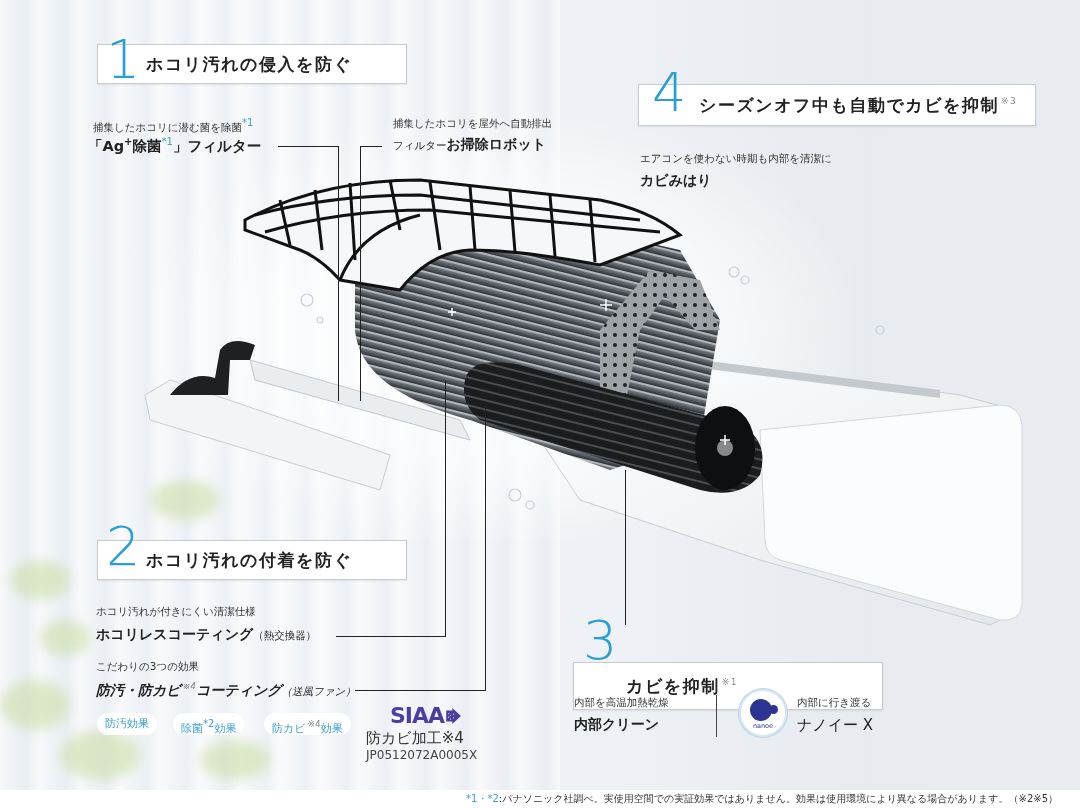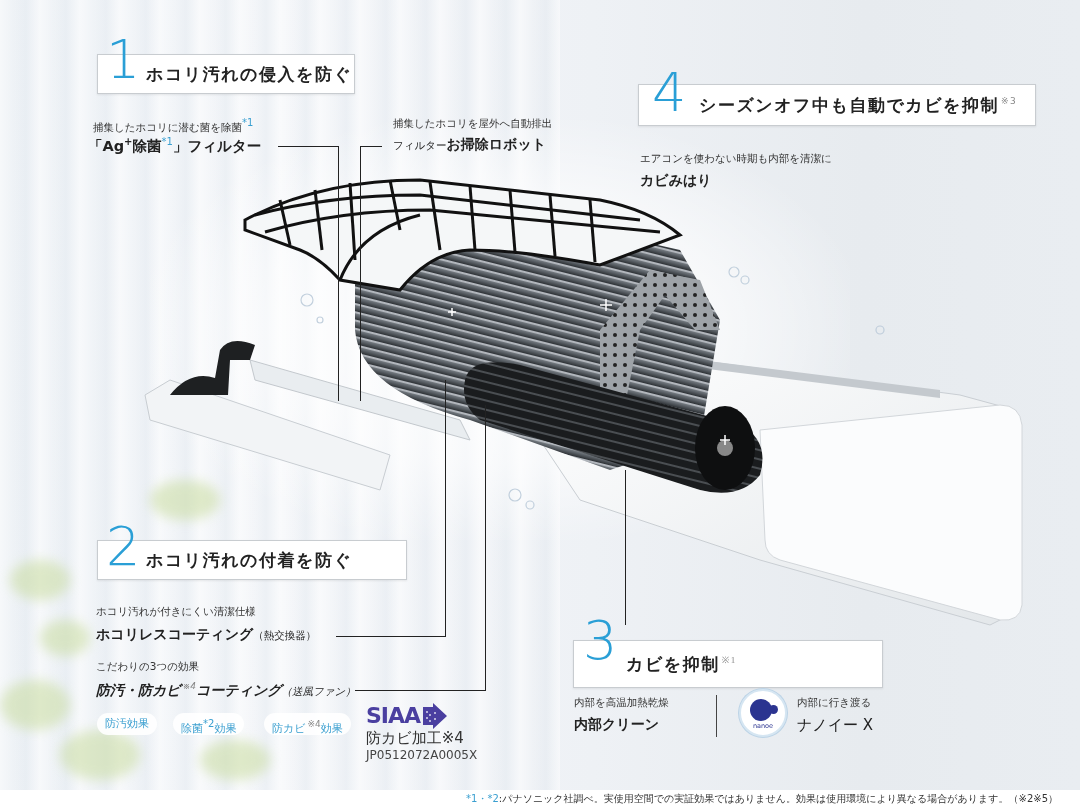--- a/index.html
+++ b/index.html
@@ -50,21 +50,21 @@
   .line { position: absolute; background: #222; }
 
   .chip {
     position: absolute; top: 713px; height: 22px; padding: 0 8px;
     background: rgba(255,255,255,0.9); border-radius: 11px;
     font-size: 11px; color: #3a9fd0; line-height: 22px; white-space: nowrap;
   }
 
   
   .siaa { position: absolute; left: 366px; top: 703px; width: 95px; height: 68px; }
-  .siaa-word { font-size: 22px; font-weight: bold; color: #4a3fa0; letter-spacing: -1px; line-height: 26px; }
+  .siaa-word { font-size: 22px; font-weight: bold; color: #4a3fa0; letter-spacing: -1px; line-height: 26px; margin-left: 24px; }
   .siaa-sub { font-size: 15px; color: #333; white-space: nowrap; }
   .siaa-code { font-size: 12px; color: #444; white-space: nowrap; }
 
   .divider { position: absolute; left: 716px; top: 695px; width: 1px; height: 42px; background: #444; }
   .nanoe {
     position: absolute; left: 739px; top: 689px; width: 48px; height: 48px; border-radius: 50%;
     background: #fff; border: 2px solid #d6e6f2; box-shadow: 0 0 0 1px #bcd3e6;
   }
   .nanoe .dot1 { position: absolute; left: 9px; top: 8px; width: 22px; height: 22px; border-radius: 50%; background: #2b3490; }
   .nanoe .dot2 { position: absolute; left: 28px; top: 14px; width: 9px; height: 9px; border-radius: 50%; background: #2b3490; }
@@ -166,21 +166,21 @@
 <div class="line" style="left:278px;top:146px;width:60px;height:1px;"></div>
 <div class="line" style="left:338px;top:146px;width:1px;height:255px;"></div>
 <div class="line" style="left:360px;top:146px;width:22px;height:1px;"></div>
 <div class="line" style="left:360px;top:146px;width:1px;height:255px;"></div>
 <div class="line" style="left:445px;top:380px;width:1px;height:257px;"></div>
 <div class="line" style="left:336px;top:636px;width:110px;height:1px;"></div>
 <div class="line" style="left:485px;top:405px;width:1px;height:286px;"></div>
 <div class="line" style="left:355px;top:690px;width:131px;height:1px;"></div>
 <div class="line" style="left:625px;top:470px;width:1px;height:155px;"></div>
 
-<div class="hbox" style="left:97px;top:54px;width:258px;height:40px;">
+<div class="hbox" style="left:97px;top:44px;width:310px;height:40px;">
   <span class="htext" style="margin-left:48px;">ホコリ汚れの侵入を防ぐ</span>
 </div>
 <div class="hnum" style="left:106px;top:33px;">1</div>
 
 <div class="small" style="left:93px;top:117px;">
   <span>捕集したホコリに潜む菌を除菌</span><span class="sup-blue">*1</span>
 </div>
 <div class="big" style="left:88px;top:136px;font-size:14.5px;">
   <span>「Ag</span><span style="font-size:10px;vertical-align:super;">+</span><span>除菌</span><span class="sup-blue">*1</span><span>」フィルター</span>
 </div>
@@ -233,21 +233,21 @@
           <circle cx="9" cy="18" r="1"></circle>
           <circle cx="14" cy="10" r="1"></circle>
           <circle cx="14" cy="16" r="1"></circle>
         </g>
     </svg>
   </div>
   <div class="siaa-sub"><span>防カビ加工</span><span>※4</span></div>
   <div class="siaa-code">JP0512072A0005X</div>
 </div>
 
-<div class="hbox" style="left:573px;top:640px;width:310px;height:48px;font-family:Liberation Serif, serif;">
+<div class="hbox" style="left:573px;top:662px;width:310px;height:48px;">
   <span class="htext" style="margin-left:52px;">
     <span>カビを抑制</span><span class="sup">※1</span>
   </span>
 </div>
 <div class="hnum" style="left:583px;top:614px;">3</div>
 
 <div class="small" style="left:574px;top:696px;">内部を高温加熱乾燥</div>
 <div class="big" style="left:574px;top:716px;">内部クリーン</div>
 <div class="divider"></div>
 <div class="nanoe">

